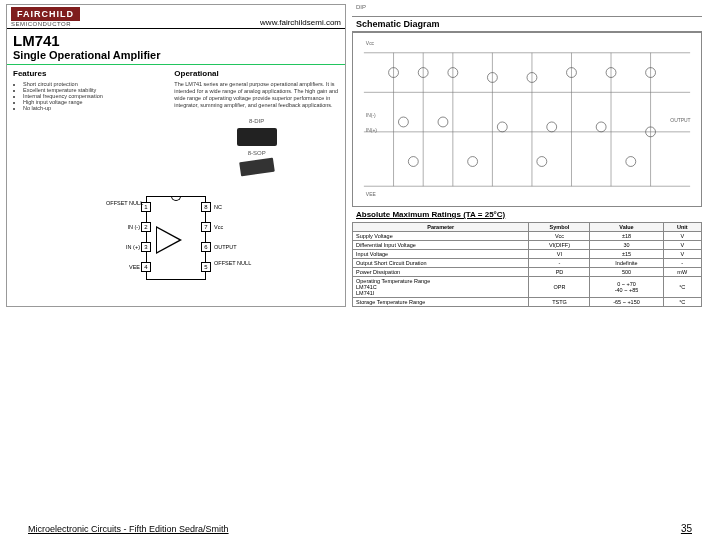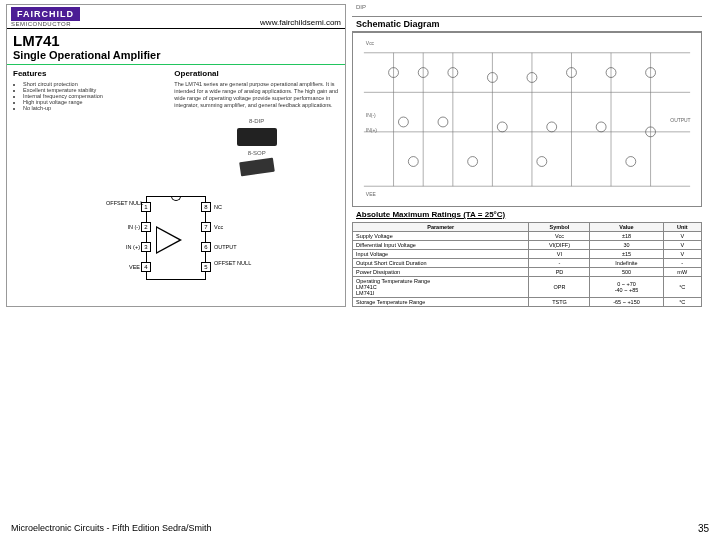--- a/index.html
+++ b/index.html
@@ -2,21 +2,21 @@
 <html><head>
 <meta charset="utf-8">
 <style>
   * { box-sizing: border-box; margin: 0; padding: 0; }
   body { width: 720px; height: 540px; background: #fff; font-family: Arial, sans-serif; position: relative; overflow: hidden; }
   .sheet { display: flex; gap: 6px; padding: 4px 6px 0 6px; }
   .col { background: #fff; }
   .left { width: 340px; border: 1px solid #999; }
   .right { width: 350px; }
   .header-bar { display: flex; justify-content: space-between; align-items: flex-end; border-bottom: 1px solid #000; padding: 2px 4px 1px 4px; }
-  .logo-box { background: #4c1d95; color: #fff; font: bold 9px Arial; padding: 2px 6px; letter-spacing: 1px; }
+  .logo-box { background: #7f1d1d; color: #fff; font: bold 9px Arial; padding: 2px 6px; letter-spacing: 1px; }
   .logo-sub { font: 6px Arial; color: #444; letter-spacing: 0.5px; }
   .url { font: 8px Arial; color: #000; }
   .part { font: bold 15px Arial; padding: 3px 6px 0 6px; }
   .subtitle { font: bold 11px Arial; padding: 0 6px 3px 6px; border-bottom: 1px solid #22c55e; }
   .two-col { display: flex; padding: 4px 6px; gap: 24px; }
   .sec-head { font: bold 8px Arial; padding-bottom: 3px; }
   .ftxt { font: 5.5px Arial; color: #333; }
   .dtxt { font: 5.5px Arial; color: #333; line-height: 1.3; }
   .pkg { display: flex; flex-direction: column; align-items: center; margin-top: 8px; gap: 4px; }
   .pkg-label { font: 6px Arial; color: #555; }
@@ -33,21 +33,21 @@
   .tri::after { content: ""; position: absolute; left: -25px; top: -12px; width: 0; height: 0; border-top: 12px solid transparent; border-bottom: 12px solid transparent; border-left: 22px solid #fff; }
   .tiny-title { font: 6px Arial; color: #666; padding: 0 4px 6px 4px; }
   .schem-head { font: bold 9px Arial; padding: 2px 4px; border-top: 1px solid #888; border-bottom: 1px solid #888; }
   .schem { height: 175px; border: 1px solid #888; background: #fff; position: relative; font: 4px Arial; color: #666; overflow: hidden; }
   .schem svg { width: 100%; height: 100%; }
   .ratings-head { font: bold 8px Arial; padding: 3px 4px; text-decoration: underline; }
   table.ratings { width: 100%; border-collapse: collapse; font: 5.5px Arial; }
   table.ratings th, table.ratings td { border: 1px solid #888; padding: 1px 3px; text-align: center; }
   table.ratings th { font-weight: bold; background: #f5f5f5; }
   table.ratings td.param { text-align: left; }
-  .footer { position: absolute; bottom: 6px; left: 0; right: 0; display: flex; justify-content: space-between; align-items: flex-start; padding: 0 11px; font: 9px Arial; color: #000; }
+  .footer { position: absolute; bottom: 6px; left: 0; right: 0; display: flex; justify-content: space-between; align-items: center; padding: 0 28px; font: 9px Arial; color: #000; text-decoration: underline; }
   .pg { font: 10px Arial; }
 </style>
 </head>
 <body>
 
 <div class="sheet">
 
   <div class="col left">
     <div class="header-bar">
       <div>

